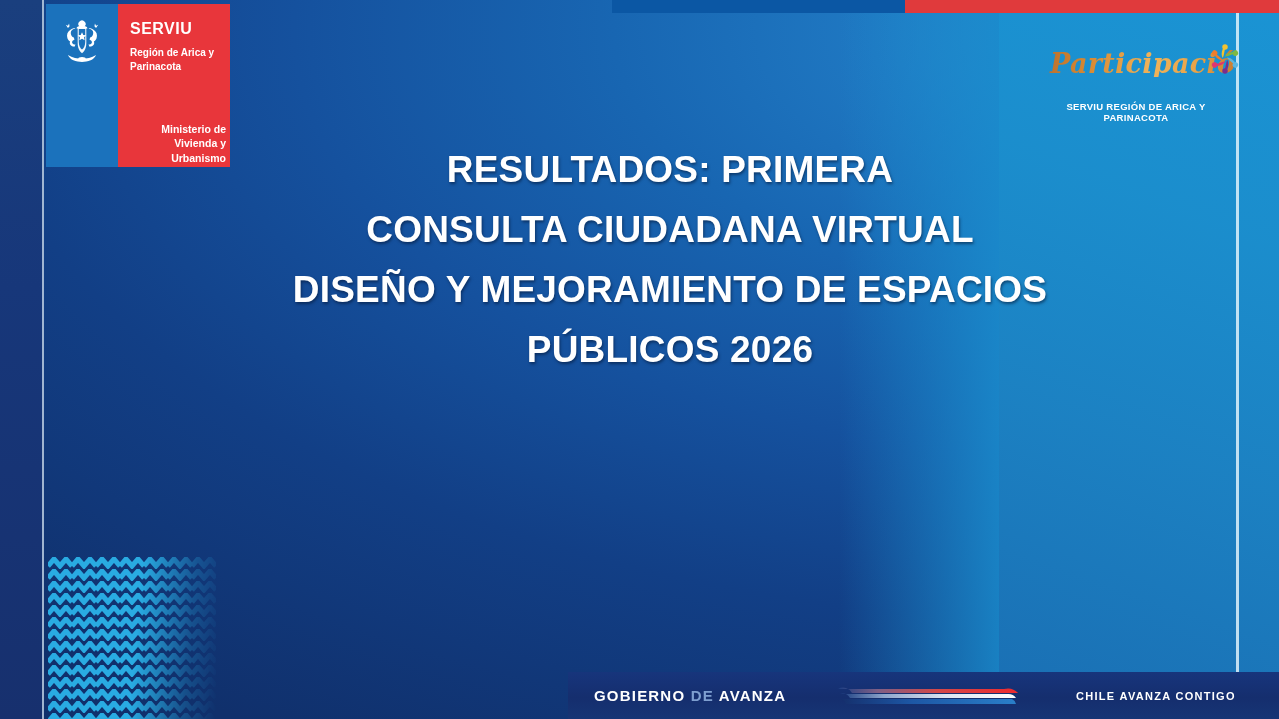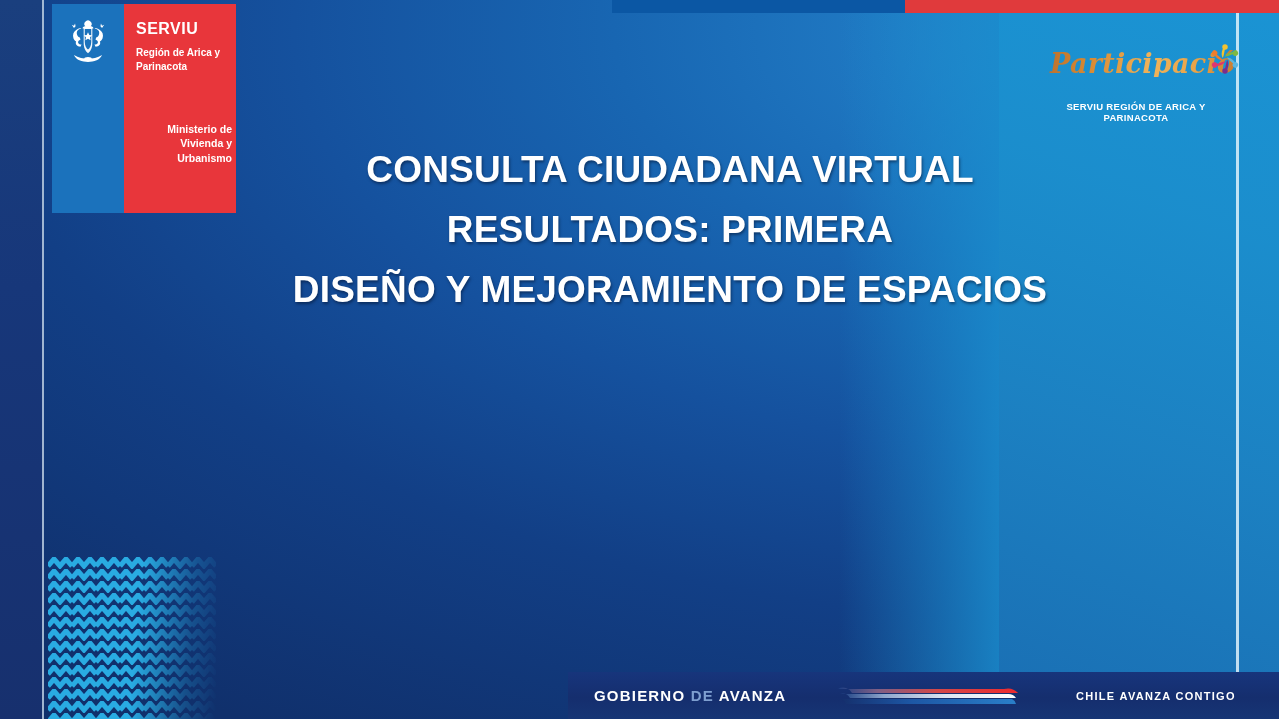--- a/index.html
+++ b/index.html
@@ -62,22 +62,22 @@
     left: 612px; top: 0;
     width: 667px; height: 13px;
     display: flex;
   }
   .topbar-blue { width: 293px; background: #0b57a4; }
   .topbar-red  { flex: 1; background: #e03a3c; }
 
   
   .serviu {
     position: absolute;
-    left: 52px; top: 4px;
-    width: 184px; height: 209px; border-radius: 19px;
+    left: 46px; top: 4px;
+    width: 184px; height: 163px; border-radius: 19px;
   }
   .serviu-left {
     position: absolute;
     left: 0; top: 0;
     width: 72px; height: 100%;
     background: #1b72bc;
   }
   .serviu-red {
     position: absolute;
     left: 72px; top: 0;
@@ -310,23 +310,24 @@
               <path d="M-5 -22 c-3 8 -3 14 0 20 c3 -6 3 -12 5 -20 z"></path>
             </g>
         </g>
       </svg>
     </div>
     <div class="pc-part">Participación</div>
     <div class="pc-sub">SERVIU REGIÓN DE ARICA Y PARINACOTA</div>
   </div>
 
   <div class="title">
+    <span class="title-line">RESULTADOS: PRIMERA</span>
     <span class="title-line">CONSULTA CIUDADANA VIRTUAL</span>
-    <span class="title-line">RESULTADOS: PRIMERA</span>
     <span class="title-line">DISEÑO Y MEJORAMIENTO DE ESPACIOS</span>
+    <span class="title-line">PÚBLICOS 2026</span>
   </div>
 
   <div class="chevrons">
     <svg width="168" height="162" viewBox="0 0 168 162" aria-hidden="true">
       <defs>
         <pattern id="zz" width="24" height="12" patternUnits="userSpaceOnUse">
           <path d="M0 9 L6 2 L12 9 L18 2 L24 9" fill="none" stroke="#29ABE2" stroke-width="5"></path>
         </pattern>
       </defs>
       <rect x="0" y="0" width="168" height="162" fill="url(#zz)"></rect>

